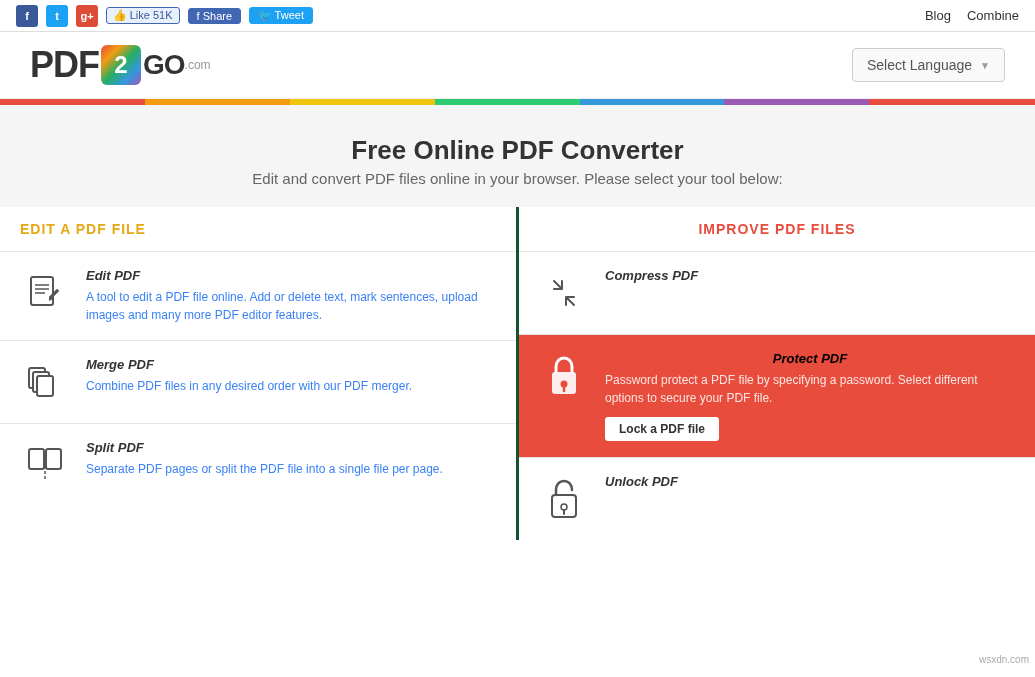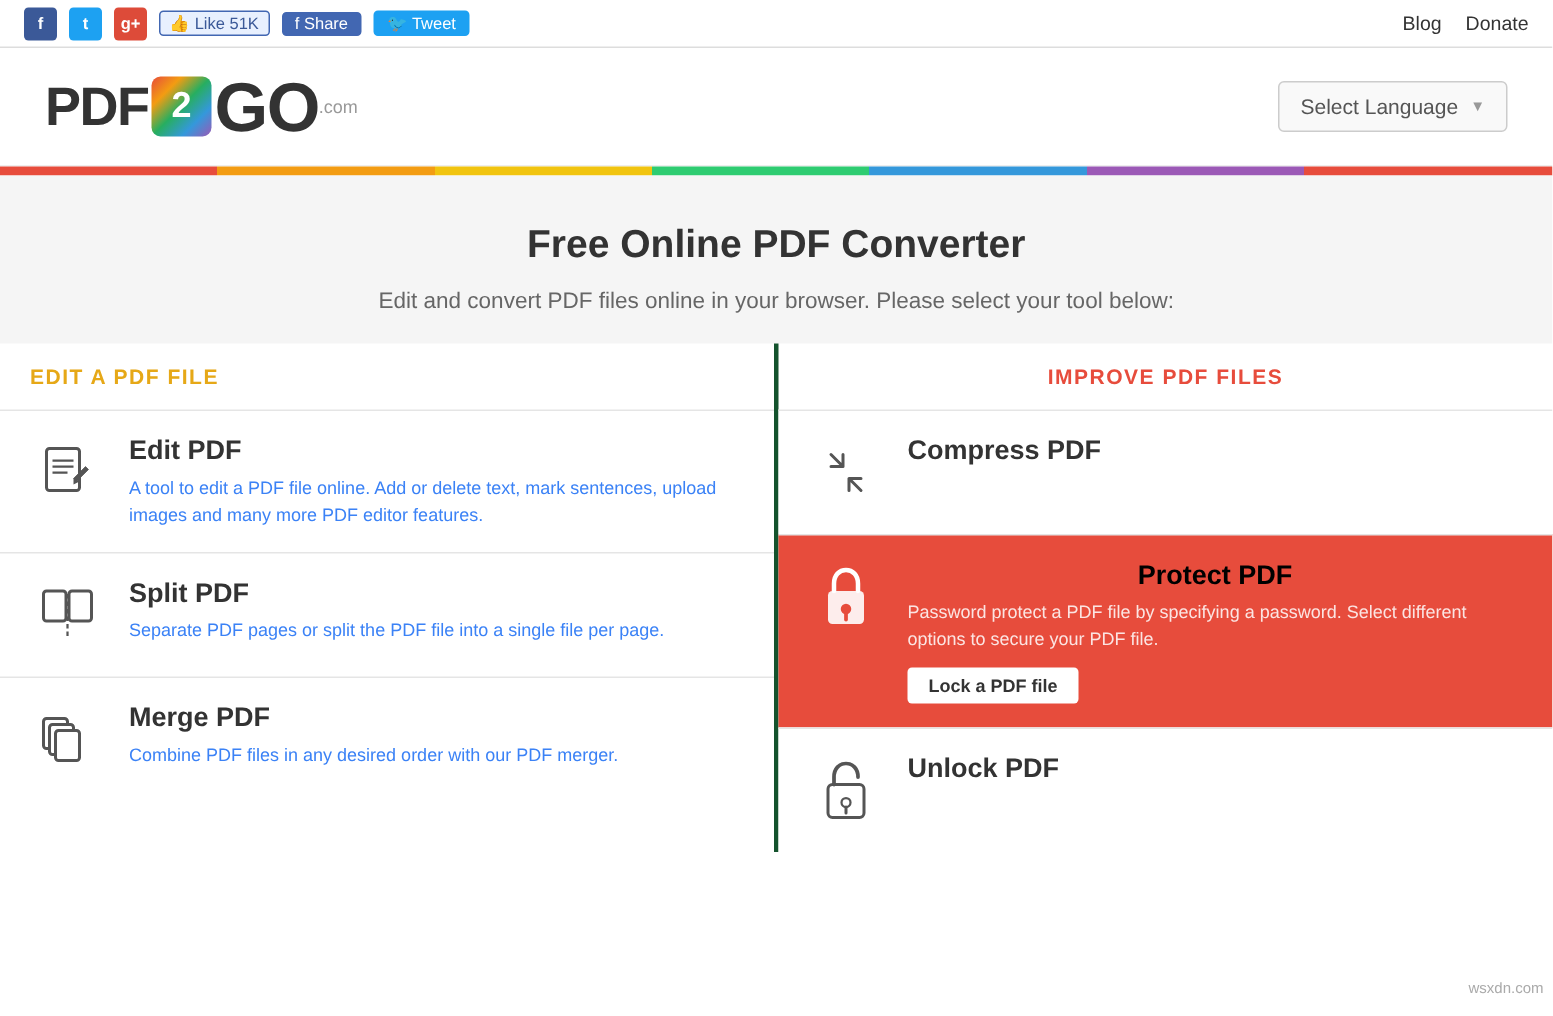--- a/index.html
+++ b/index.html
@@ -47,21 +47,21 @@
       justify-content: center;
       width: 40px;
       height: 40px;
       border-radius: 6px;
       background: linear-gradient(135deg, #e74c3c 0%, #f39c12 25%, #27ae60 50%, #3498db 75%, #9b59b6 100%);
       color: #fff;
       font-size: 24px;
       font-weight: 900;
       margin: 0 2px;
     }
-    .logo-go { font-size: 46px; font-weight: 900; color: #333; letter-spacing: -1px; text-align: right; }
+    .logo-go { font-size: 28px; font-weight: 900; color: #333; letter-spacing: -1px; text-align: right; }
     .logo-com { font-size: 12px; color: #999; vertical-align: super; }
 
     .select-language-btn {
       display: inline-flex;
       align-items: center;
       gap: 8px;
       border: 1px solid #ccc;
       border-radius: 4px;
       padding: 8px 14px;
       font-size: 14px;
@@ -76,21 +76,21 @@
       height: 6px;
       background: linear-gradient(to right, #e74c3c 0%, #e74c3c 14%, #f39c12 14%, #f39c12 28%, #f1c40f 28%, #f1c40f 42%, #2ecc71 42%, #2ecc71 56%, #3498db 56%, #3498db 70%, #9b59b6 70%, #9b59b6 84%, #e74c3c 84%, #e74c3c 100%);
     }
 
     
     .hero {
       background: #f5f5f5;
       text-align: center;
       padding: 30px 20px 20px;
     }
-    .hero h1 { font-size: 26px; font-weight: 600; color: #333; margin-bottom: 14px; }
+    .hero h1 { font-size: 26px; font-weight: 600; color: #333; margin-bottom: 4px; }
     .hero p { font-size: 15px; color: #666; }
 
     
     .main-content {
       display: flex;
       width: 100%;
     }
 
     .col-left { flex: 1; border-right: 3px solid #14532d; }
     .col-right { flex: 1; }
@@ -121,21 +121,21 @@
       flex-shrink: 0;
       display: flex;
       align-items: center;
       justify-content: center;
       margin-right: 16px;
       font-size: 28px;
       color: #555;
     }
     .tool-item.highlighted .tool-icon { color: #fff; }
 
-    .tool-text h3 { font-size: 18px; font-weight: 700; margin-bottom: 5px; color: #333; }
+    .tool-text h3 { font-size: 13px; font-weight: 700; margin-bottom: 5px; color: #333; font-style: italic; }
     .tool-text p { font-size: 12px; color: #3b82f6; line-height: 1.5; }
     .tool-item.highlighted .tool-text h3 { color: #000000; text-align: center; }
     .tool-item.highlighted .tool-text p { color: rgba(255,255,255,0.85); }
 
     .lock-btn {
       display: inline-block;
       margin-top: 10px;
       background: #fff;
       color: #333;
       border: none;
@@ -168,21 +168,21 @@
     </button>
     <button class="fb-share-btn">
       <span>f Share</span>
     </button>
     <button class="tw-tweet-btn">
       <span>🐦 Tweet</span>
     </button>
   </div>
   <div class="top-bar-right">
     <a href="#">Blog</a>
-    <a href="#">Donate</a>
+    <a href="#">Combine</a>
   </div>
 </div>
 
 <div class="header">
   <div class="logo">
     <span class="logo-pdf">PDF</span>
     <span class="logo-box">2</span>
     <span class="logo-go">GO</span>
       <span class="logo-com">.com</span>
   </div>
@@ -217,42 +217,42 @@
       </div>
       <div class="tool-text">
         <h3>Edit PDF</h3>
         <p>A tool to edit a PDF file online. Add or delete text, mark sentences, upload images and many more PDF editor features.</p>
       </div>
     </div>
 
     <div class="tool-item">
       <div class="tool-icon">
         <svg width="36" height="36" viewBox="0 0 36 36" fill="none">
+          <rect x="2" y="4" width="16" height="20" rx="2" stroke="#555" stroke-width="2" fill="none"></rect>
+          <rect x="6" y="8" width="16" height="20" rx="2" stroke="#555" stroke-width="2" fill="white"></rect>
+          <rect x="10" y="12" width="16" height="20" rx="2" stroke="#555" stroke-width="2" fill="white"></rect>
+        </svg>
+      </div>
+      <div class="tool-text">
+        <h3>Merge PDF</h3>
+        <p>Combine PDF files in any desired order with our PDF merger.</p>
+      </div>
+    </div>
+
+    <div class="tool-item">
+      <div class="tool-icon">
+        <svg width="36" height="36" viewBox="0 0 36 36" fill="none">
           <rect x="2" y="2" width="15" height="20" rx="2" stroke="#555" stroke-width="2" fill="none"></rect>
           <rect x="19" y="2" width="15" height="20" rx="2" stroke="#555" stroke-width="2" fill="none"></rect>
           <line x1="18" y1="4" x2="18" y2="32" stroke="#555" stroke-width="1.5" stroke-dasharray="3,2"></line>
         </svg>
       </div>
       <div class="tool-text">
         <h3>Split PDF</h3>
         <p>Separate PDF pages or split the PDF file into a single file per page.</p>
-      </div>
-    </div>
-
-    <div class="tool-item">
-      <div class="tool-icon">
-        <svg width="36" height="36" viewBox="0 0 36 36" fill="none">
-          <rect x="2" y="4" width="16" height="20" rx="2" stroke="#555" stroke-width="2" fill="none"></rect>
-          <rect x="6" y="8" width="16" height="20" rx="2" stroke="#555" stroke-width="2" fill="white"></rect>
-          <rect x="10" y="12" width="16" height="20" rx="2" stroke="#555" stroke-width="2" fill="white"></rect>
-        </svg>
-      </div>
-      <div class="tool-text">
-        <h3>Merge PDF</h3>
-        <p>Combine PDF files in any desired order with our PDF merger.</p>
       </div>
     </div>
 
   </div>
 
   <div class="col-right">
     <div class="col-header right">IMPROVE PDF FILES</div>
 
     <div class="tool-item">
       <div class="tool-icon">

